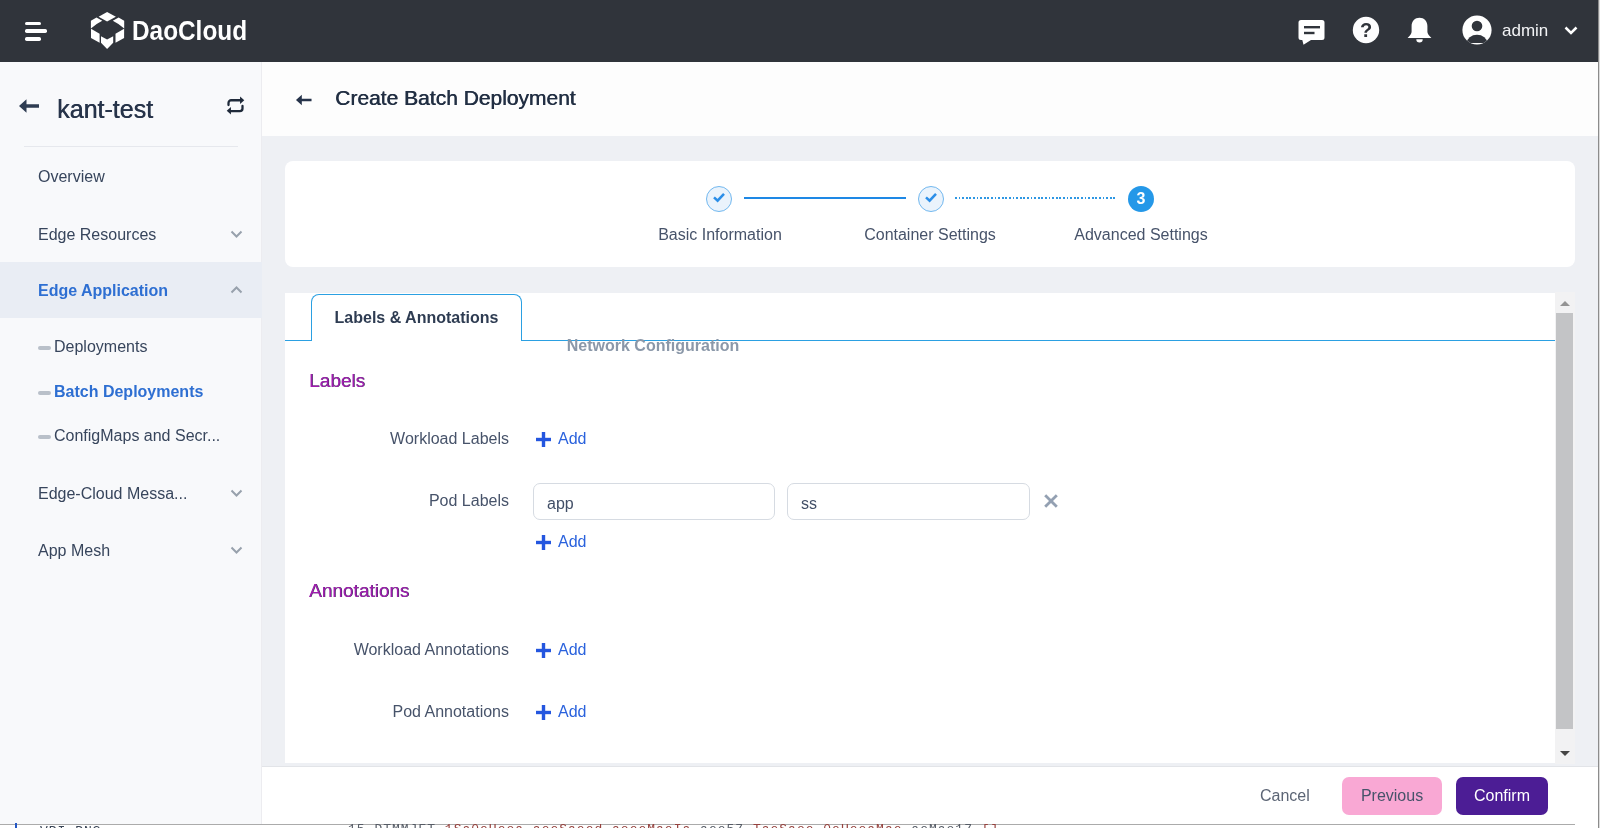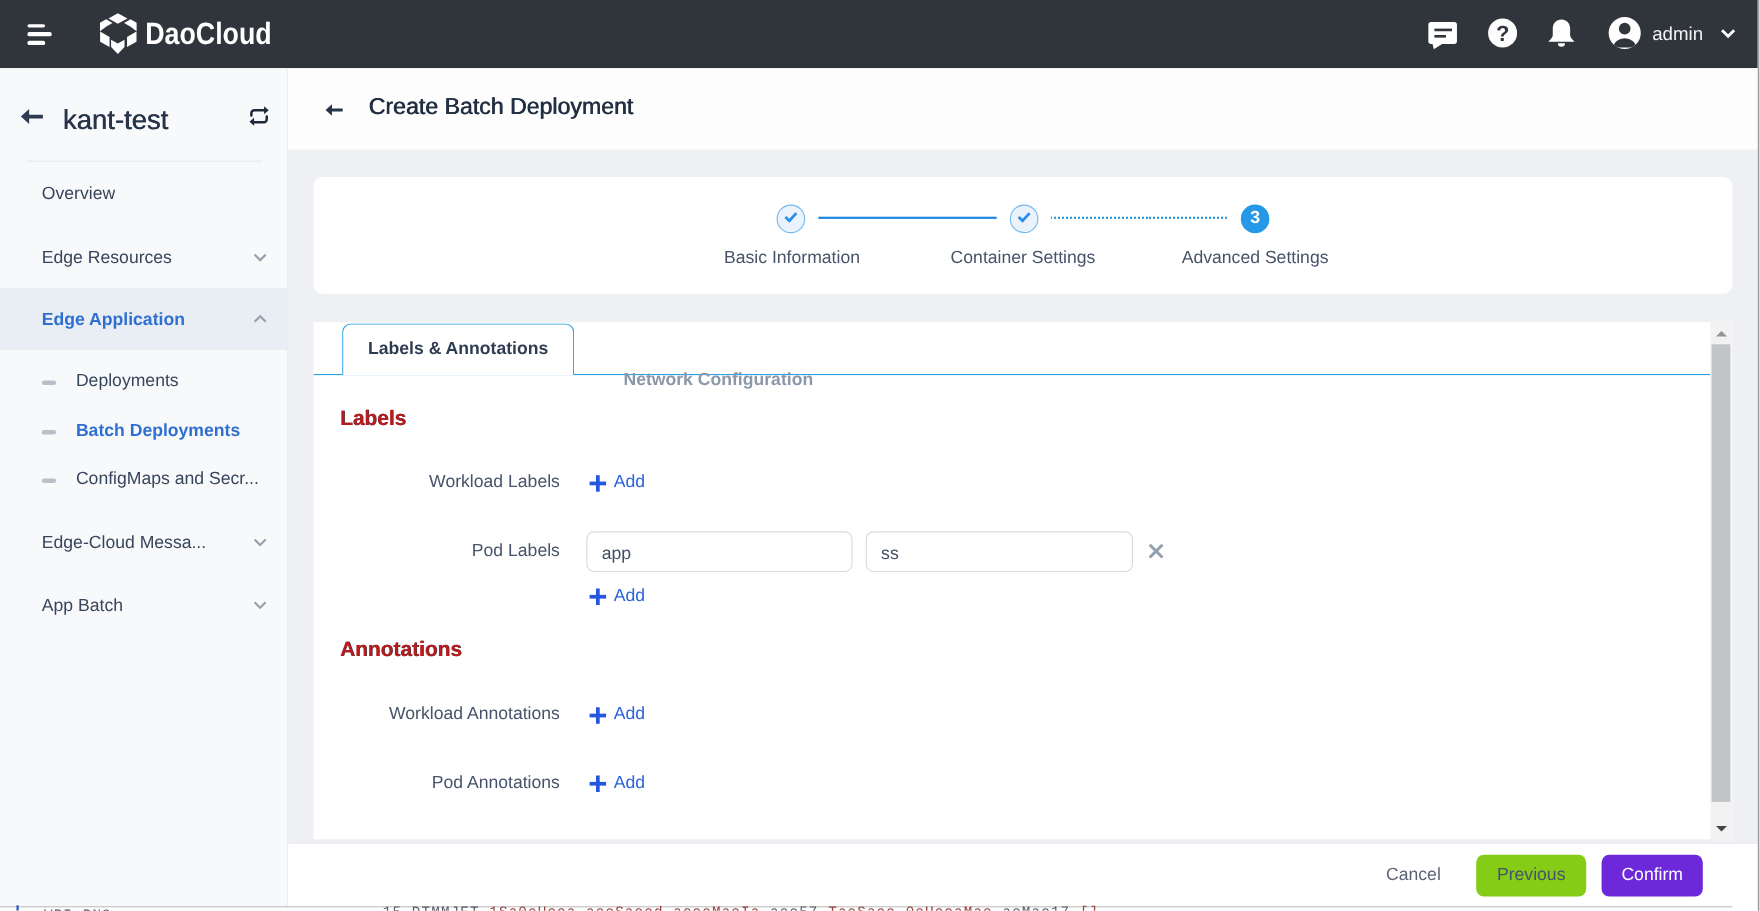--- a/index.html
+++ b/index.html
@@ -10,54 +10,54 @@
 
 #topbar { position:absolute; left:0; top:0; width:1598px; height:62px; background:#30343b; }
 #burger span { position:absolute; background:#fff; border-radius:1.7px; }
 #logotext { position:absolute; left:132px; top:15px; color:#fff; font-size:28px; font-weight:700;
   letter-spacing:0px; transform:scaleX(.87); transform-origin:left center; }
 #admin { position:absolute; left:1502px; top:21px; color:#f2f3f5; font-size:17px; font-weight:500; }
 
 #sidebar { position:absolute; left:0; top:62px; width:262px; height:762px; background:#f8f9fb;
   border-right:1px solid #ececf0; }
 .sitem { position:absolute; left:38px; font-size:16px; color:#37455c; white-space:nowrap; }
-.sub { left:69px; }
+.sub { left:54px; }
 .dash { position:absolute; left:38px; width:13px; height:4px; border-radius:2px; background:#b9c0c9; }
 .blue { color:#2e6fd2 !important;font-weight:bold; }
 
 #pagehead { position:absolute; left:262px; top:62px; width:1336px; height:74px; background:#fdfdfd; }
 #contentbg { position:absolute; left:262px; top:136px; width:1336px; height:630px; background:#eef0f4; }
 #stepcard { position:absolute; left:285px; top:161px; width:1290px; height:106px; background:#fff; border-radius:8px; }
 .stlabel { position:absolute; top:226px; width:240px; text-align:center; font-size:16px; color:#47536a; }
 .stcircle { position:absolute; top:186px; width:26px; height:26px; border-radius:50%; }
 .done { background:#eaf3fc; border:1.5px solid #72b8ef; }
 #panel { position:absolute; left:285px; top:293px; width:1290px; height:470px; background:#fff; }
 #tabline { position:absolute; left:285px; top:339.5px; width:1270px; height:1px; background:#2ba0e2; }
 #activetab { position:absolute; left:311px; top:294px; width:211px; height:46.5px; background:#fff;
   border:1px solid #2ba0e2; border-bottom:none; border-radius:8px 8px 0 0; z-index:3;
   text-align:center; line-height:45px; font-size:16px; font-weight:700; color:#2e3c52; }
 #tab2 { position:absolute; left:540px; top:294px; width:226px; height:46px; text-align:center;
   line-height:46px; font-size:16px; font-weight:700; color:#8b98a9;margin-top:29px; }
-.h2 { position:absolute; left:309px; font-size:19px; font-weight:700; color:#b91c1c; text-shadow:0.5px 0 0 #2e3c52; }
+.h2 { position:absolute; left:309px; font-size:19px; font-weight:400; color:#a21caf; text-shadow:0.5px 0 0 #2e3c52; }
 .flabel { position:absolute; width:200px; left:309px; text-align:right; font-size:16px; color:#47536a; white-space:nowrap; }
 .addlink { position:absolute; color:#2a62dd; font-size:16px; }
 .input { position:absolute; top:483px; height:37px; border:1px solid #d6dbe2; border-radius:7px;
   background:#fff; font-size:16px; color:#414e66; line-height:39px; padding-left:13px; }
 
 #sbar { position:absolute; left:1555px; top:292px; width:19.5px; height:472px; background:#f2f2f3; }
 #sthumb { position:absolute; left:1556px; top:313px; width:17px; height:416px; background:#c3c4c6; }
 .arrow-up { position:absolute; left:1559.5px; width:0; height:0; border-left:5px solid transparent;
   border-right:5px solid transparent; }
 
 #footer { position:absolute; left:262px; top:766px; width:1336px; height:58px; background:#fff;
   border-top:1px solid #e2e4e8; }
 .btn { position:absolute; top:777px; height:38px; border-radius:7px; text-align:center;
   line-height:38px; font-size:16px; }
-#btn-prev { left:1342px; width:100px; background:#84cc16; color:#47536a; }
-#btn-confirm { left:1456px; width:92px; background:#6d28d9; color:#fff; font-weight:500; }
+#btn-prev { left:1342px; width:100px; background:#f9a8d4; color:#47536a; }
+#btn-confirm { left:1456px; width:92px; background:#4c1d95; color:#fff; font-weight:500; }
 #bottomline { position:absolute; left:0; top:824px; width:1575px; height:1px; background:#ababab; }
 #bottomsliver { position:absolute; left:0; top:818px; width:1598px; height:10px; overflow:hidden; background:transparent; }
 #rightstrip { position:absolute; left:1597.5px; top:0; width:2.5px; height:828px; background:#fdfdfd; }
 #rightline { position:absolute; left:1597.8px; top:0; width:1.4px; height:828px; background:#8c8c8c; }
 #rightline2 { position:absolute; left:1599.2px; top:0; width:0.8px; height:828px; background:#dcdcdc; }
 svg { position:absolute; overflow:visible; }
 </style>
 </head>
 <body>
 
@@ -138,21 +138,21 @@
 <div class="dash" style="top:346px;"></div>
 <div class="sitem sub" style="top:338px;">Deployments</div>
 <div class="dash" style="top:391px;"></div>
 <div class="sitem sub blue" style="top:383px;">Batch Deployments</div>
 <div class="dash" style="top:435px;"></div>
 <div class="sitem sub" style="top:427px;">ConfigMaps and Secr...</div>
 <div class="sitem" style="top:485px;">Edge-Cloud Messa...</div>
 <svg width="13" height="8" style="left:230px; top:489px;" viewBox="0 0 13 8">
   <polyline points="1.5,1.5 6.5,6.5 11.5,1.5" fill="none" stroke="#98a1ac" stroke-width="2"></polyline>
 </svg>
-<div class="sitem" style="top:542px;">App Batch</div>
+<div class="sitem" style="top:542px;">App Mesh</div>
 <svg width="13" height="8" style="left:230px; top:546px;" viewBox="0 0 13 8">
   <polyline points="1.5,1.5 6.5,6.5 11.5,1.5" fill="none" stroke="#98a1ac" stroke-width="2"></polyline>
 </svg>
 
 <div id="pagehead"></div>
 <svg width="17.5" height="14" style="left:295px; top:92.5px;" viewBox="0 0 22 18">
   <path d="M21 7.3 H8.5 V2.2 L1 9 l7.5 6.8 V10.7 H21 Z" fill="#26334a"></path>
 </svg>
 <div class="t" style="left:335px; top:86px; font-size:21px; font-weight:400; color:#222f43; text-shadow:0.6px 0 0 #222f43;">Create Batch Deployment</div>
 

